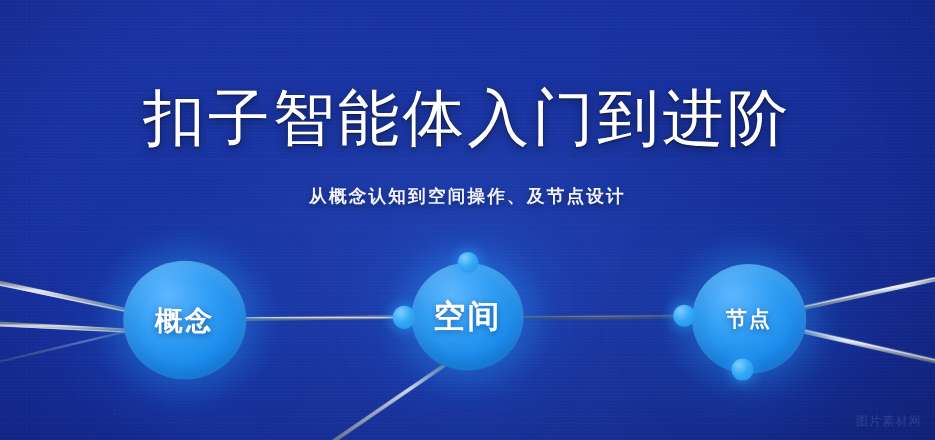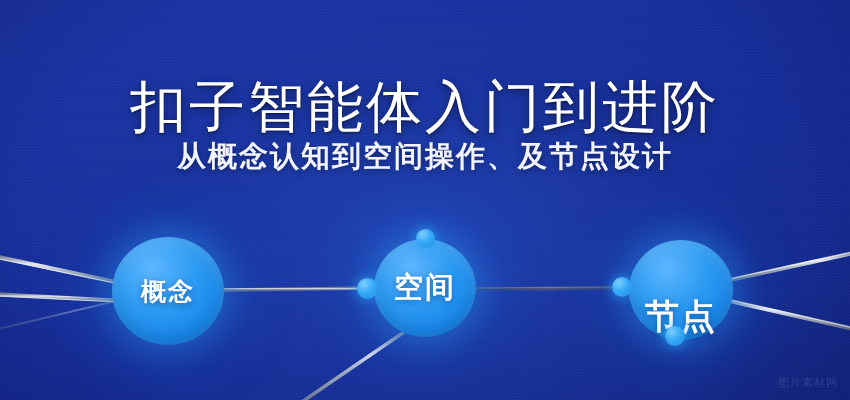--- a/index.html
+++ b/index.html
@@ -48,22 +48,22 @@
   #title {
     font-size:56px;
     font-weight:normal;
     color:#ffffff;
     letter-spacing:3px;
     line-height:1.05;
     text-shadow:0 3px 10px rgba(0,0,0,.42), 0 1px 2px rgba(0,0,0,.5);
     white-space:nowrap;
   }
   #subtitle {
-    margin-top:0;
-    font-size:29px;
+    margin-top:32px;
+    font-size:16px;
     font-weight:bold;
     color:#f2f5ff;
     letter-spacing:2px;
     text-shadow:0 2px 7px rgba(0,0,0,.40);
     white-space:nowrap;
   }
 
   
   .node {
     position:absolute;
@@ -79,21 +79,21 @@
     background:
       radial-gradient(circle at 36% 28%, #5db6ff 0%, #2f9df3 38%, #1b8bec 68%, #1577da 100%);
     box-shadow:
       0 0 26px 10px rgba(40,150,245,.32),
       0 0 58px 22px rgba(35,130,235,.18),
       inset 0 -6px 16px rgba(10,60,130,.30),
       inset 0 6px 14px rgba(200,232,255,.22);
   }
   #node-concept { left:112px; top:237px; width:112px; height:108px; }
   #node-space   { left:374px; top:239px; width:102px; height:98px;  font-size:29px; }
-  #node-point   { left:629px; top:240px; width:104px; height:100px; font-size:34px;align-items:flex-end; }
+  #node-point   { left:629px; top:240px; width:104px; height:100px; font-size:19px; }
 
   
   .dot {
     position:absolute;
     border-radius:50%;
     background: radial-gradient(circle at 34% 28%, #7fcdff 0%, #36aaf7 45%, #1c8fe8 100%);
     box-shadow:0 0 10px 3px rgba(45,160,250,.45);
   }
   #dot-space-top  { left:416px; top:229px; width:19px; height:19px; }
   #dot-space-left { left:357px; top:278px; width:21px; height:21px; }

